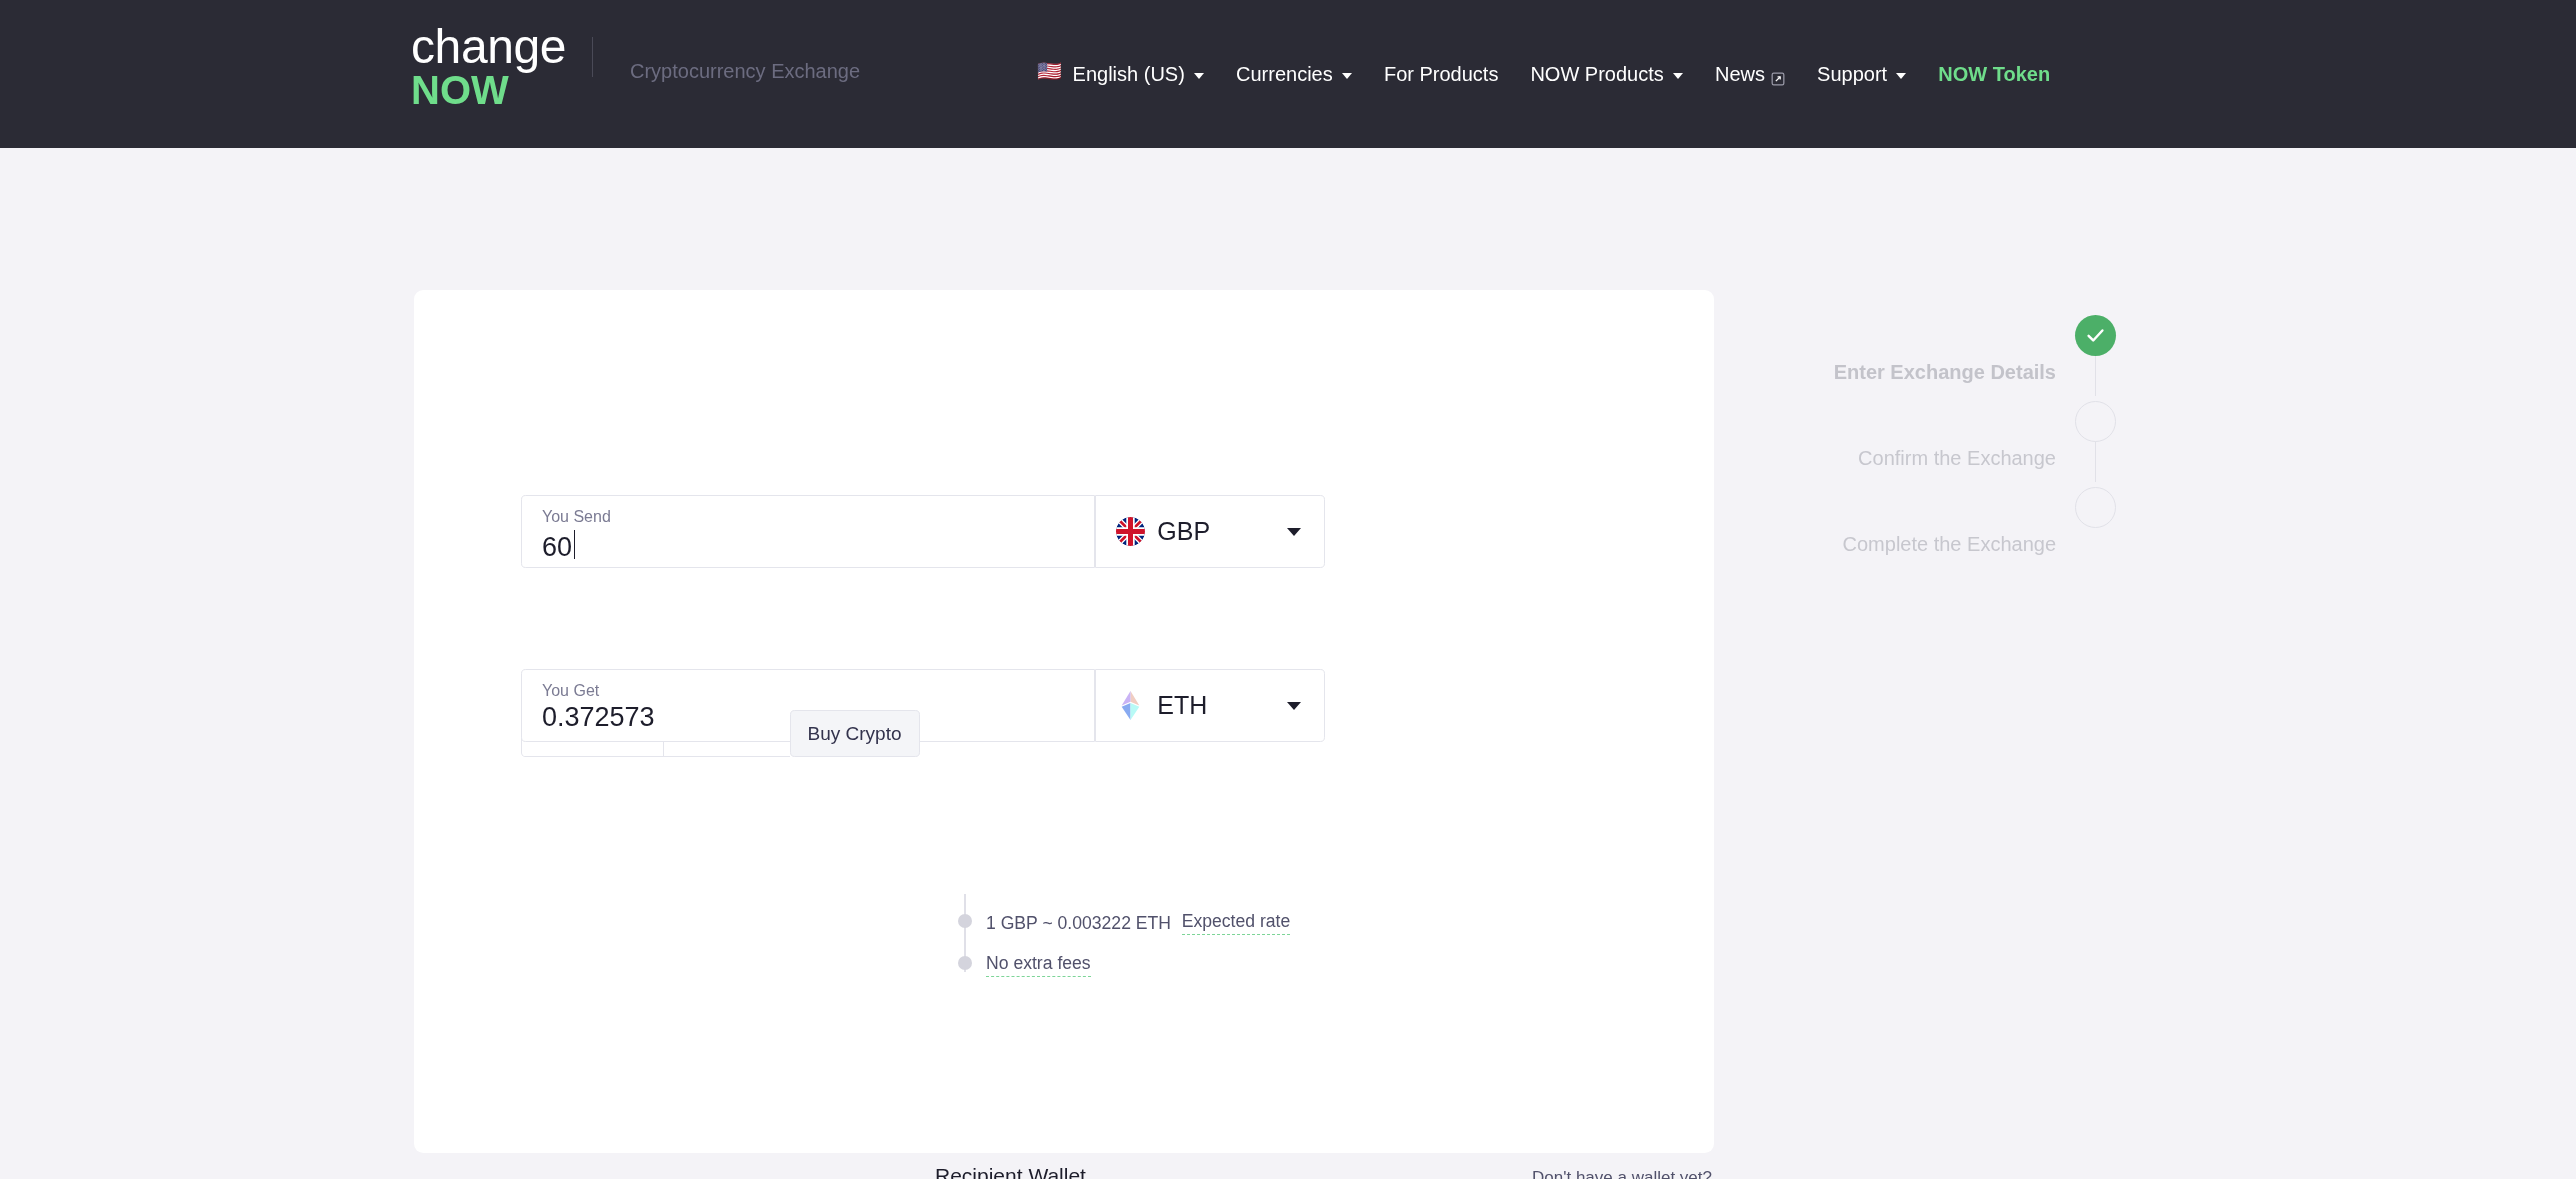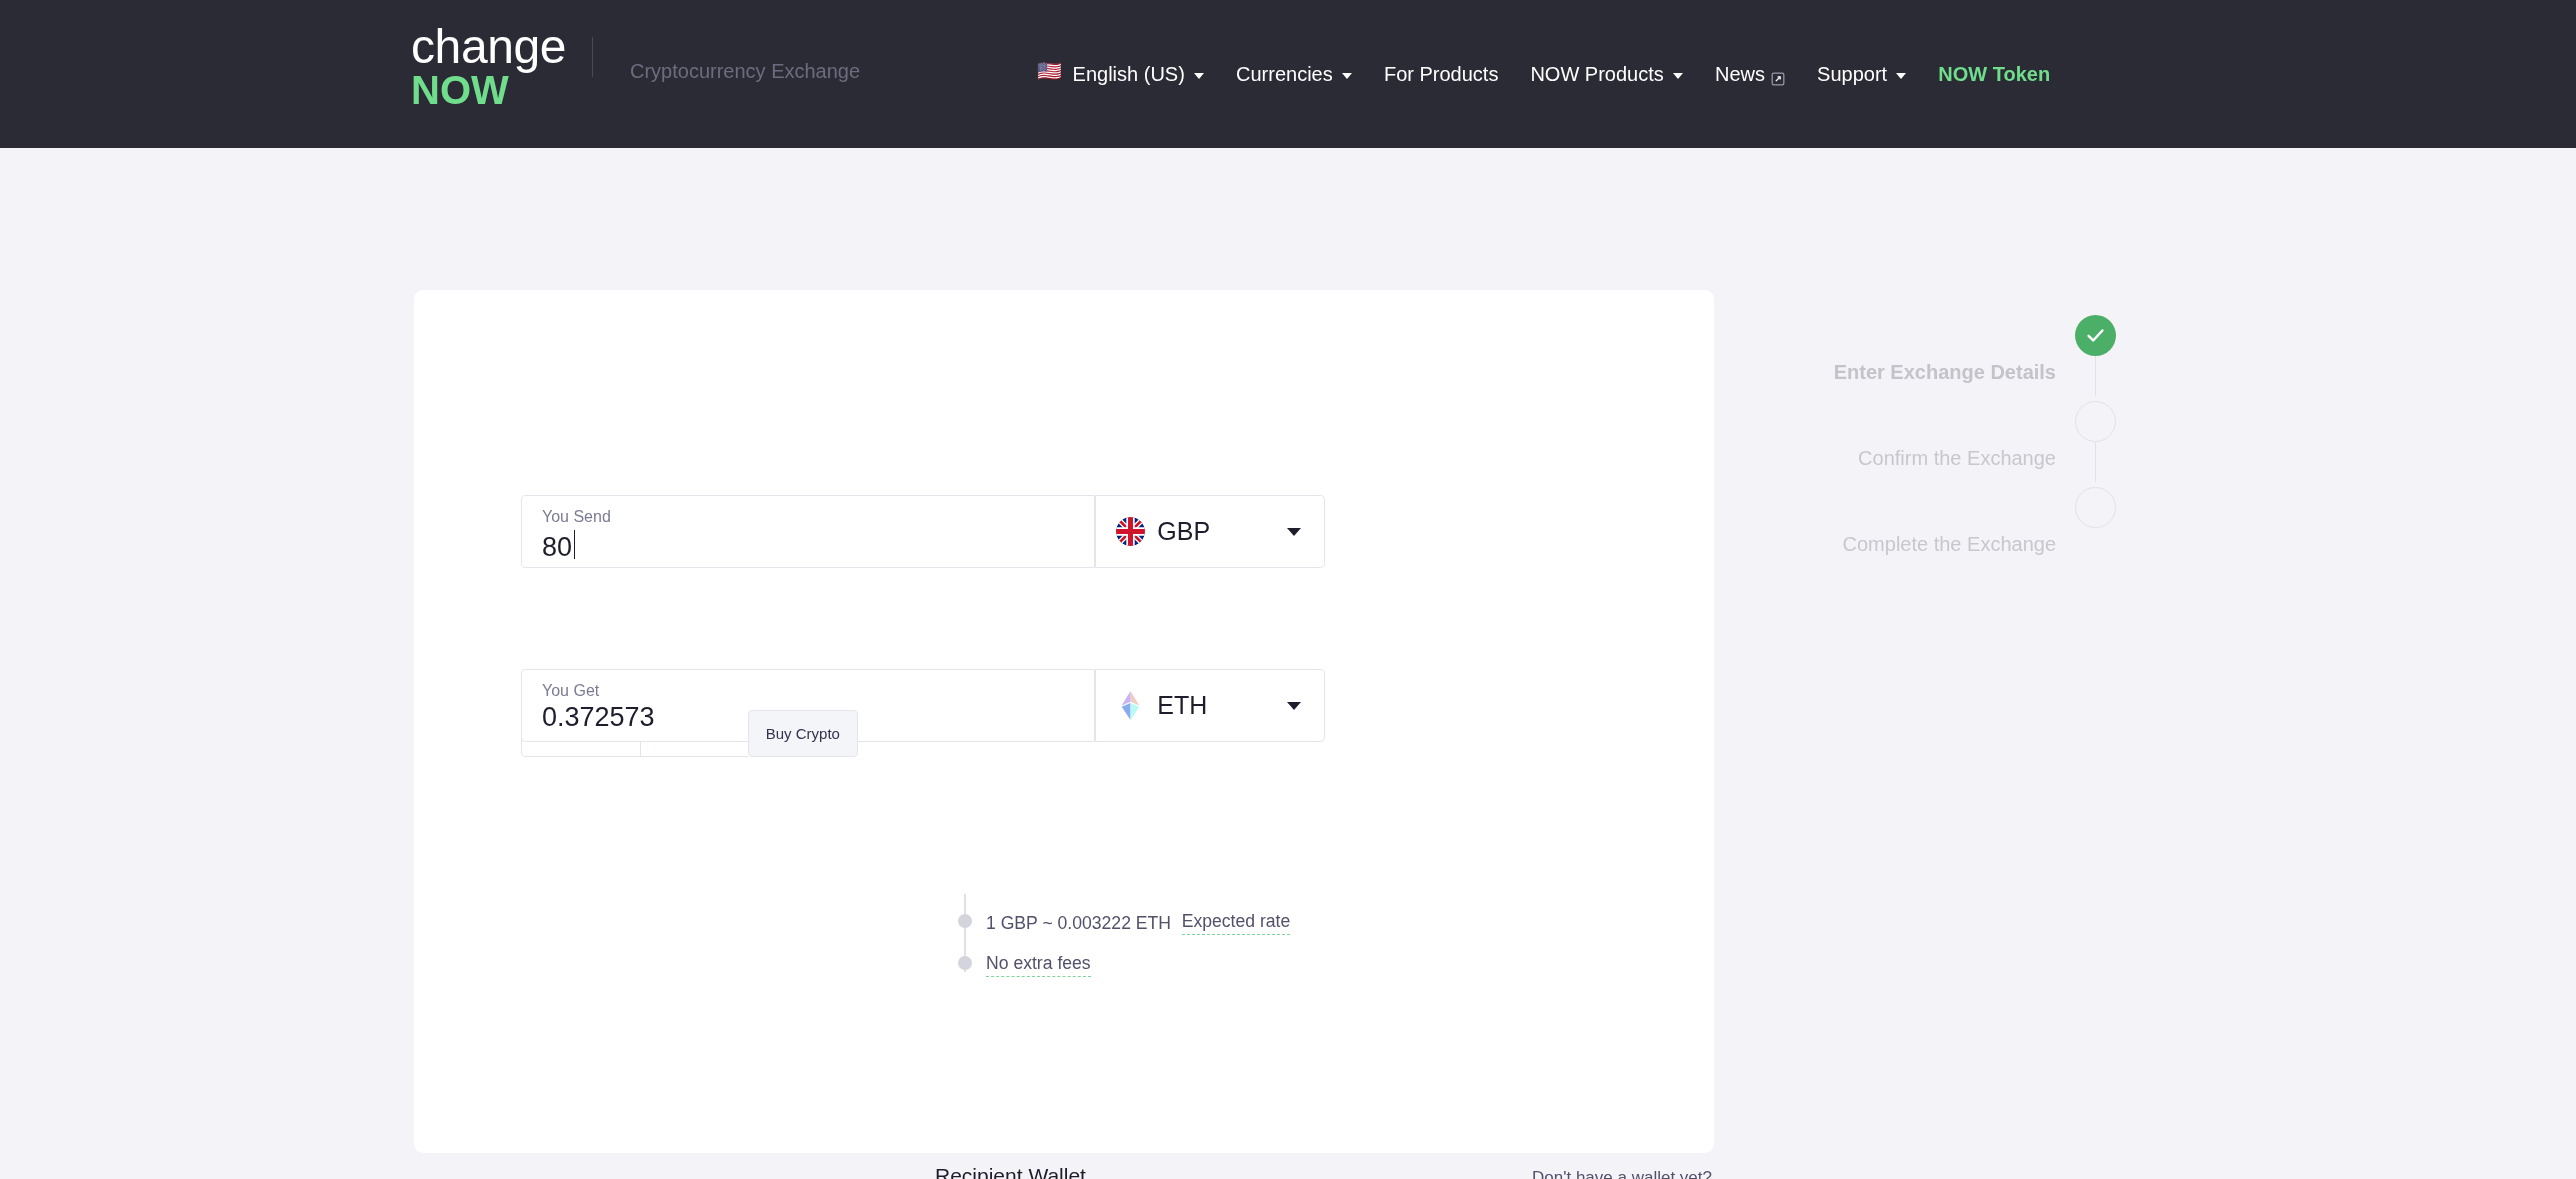--- a/index.html
+++ b/index.html
@@ -138,21 +138,21 @@
     left: 107px;
     top: 420px;
     display: flex;
     height: 47px;
   }
   .tab {
     height: 47px;
     display: flex;
     align-items: center;
     justify-content: center;
-    font-size: 15px;
+    font-size: 19px;
     color: #a9a9b8;
     background: #ffffff;
     border: 0.8px solid #e4e5ec;
     border-right: none;
     cursor: pointer;
     padding: 0 17px;
   }
   .tab:first-child { border-radius: 4.6px 0 0 4.6px; }
   .tab.active {
     background: #f4f5f8;
@@ -437,21 +437,21 @@
     </div>
     <div class="tab active">
       <span>Buy Crypto</span>
     </div>
   </div>
 
   <div class="field-row" id="row-send">
     <div class="amount-box">
       <span class="field-label">You Send</span>
       <span class="field-value">
-        <span>80</span>
+        <span>60</span>
         <span class="caret-blink"></span>
       </span>
     </div>
     <div class="cur-box">
       <span class="cur-icon">
         <svg width="29" height="29" viewBox="0 0 38 38">
           <circle cx="19" cy="19" r="19" fill="#00247d"></circle>
           <g clip-path="url(#gbclip)">
             <clipPath id="gbclip">
                 <circle cx="19" cy="19" r="19"></circle>

